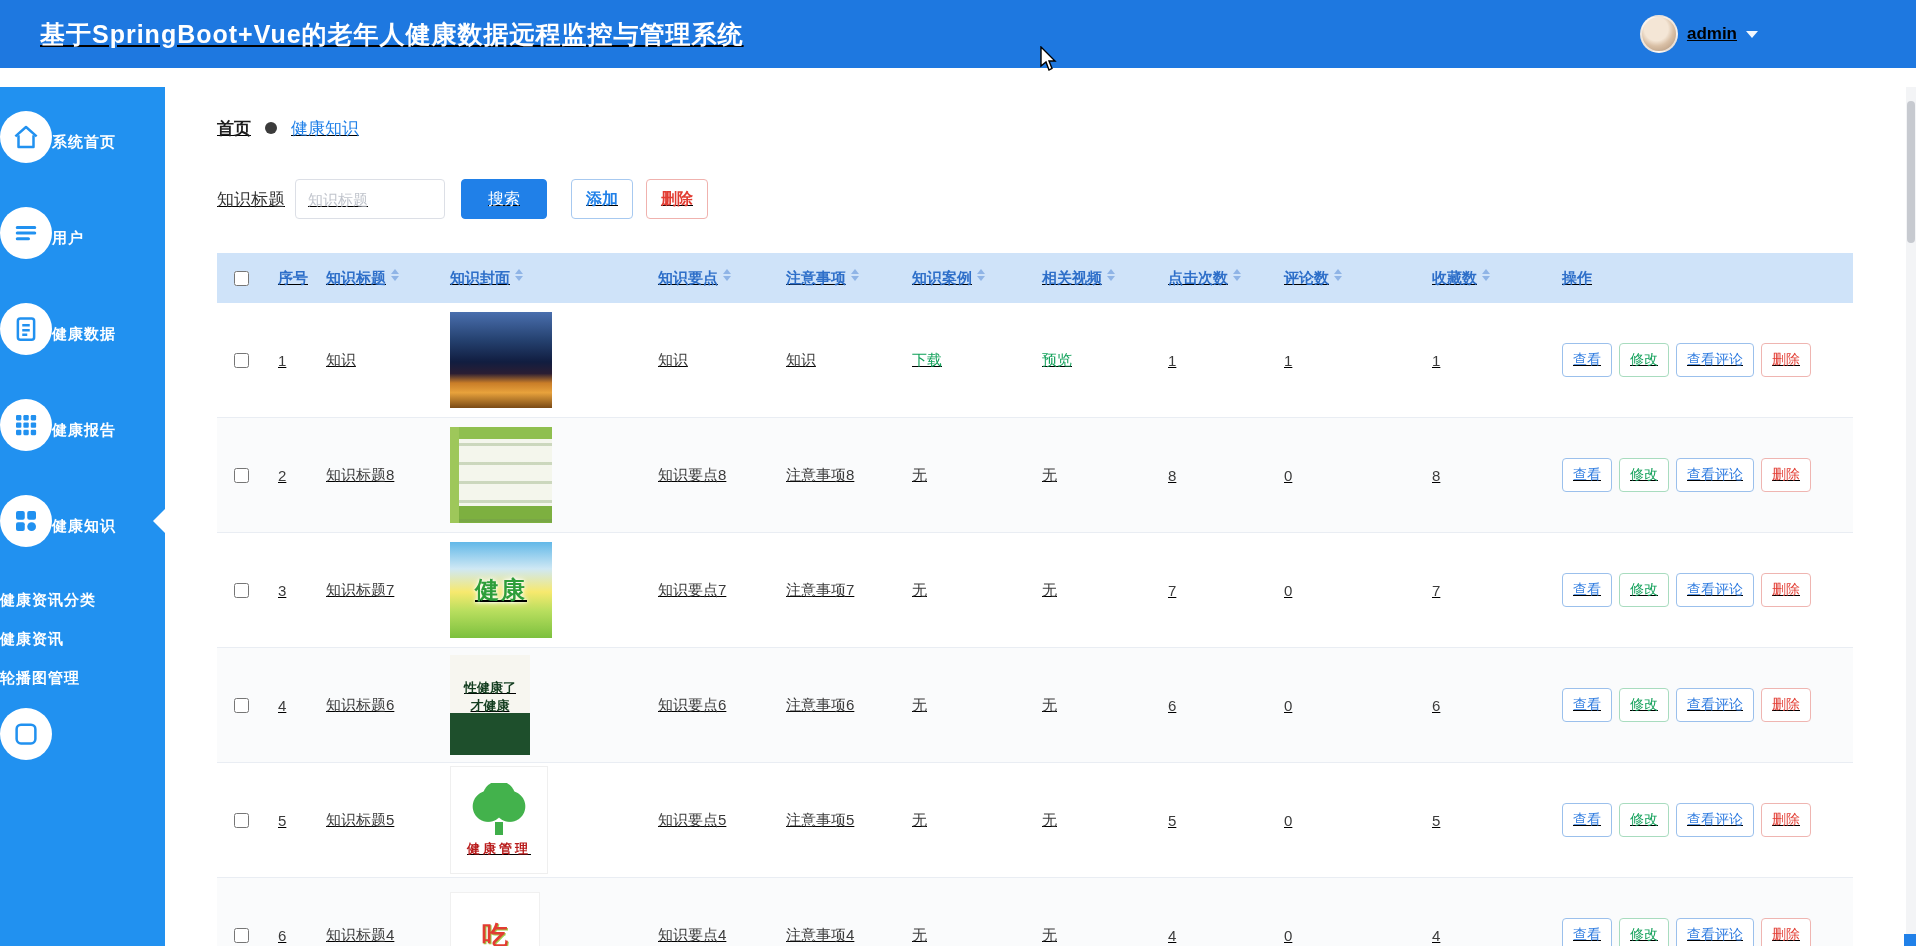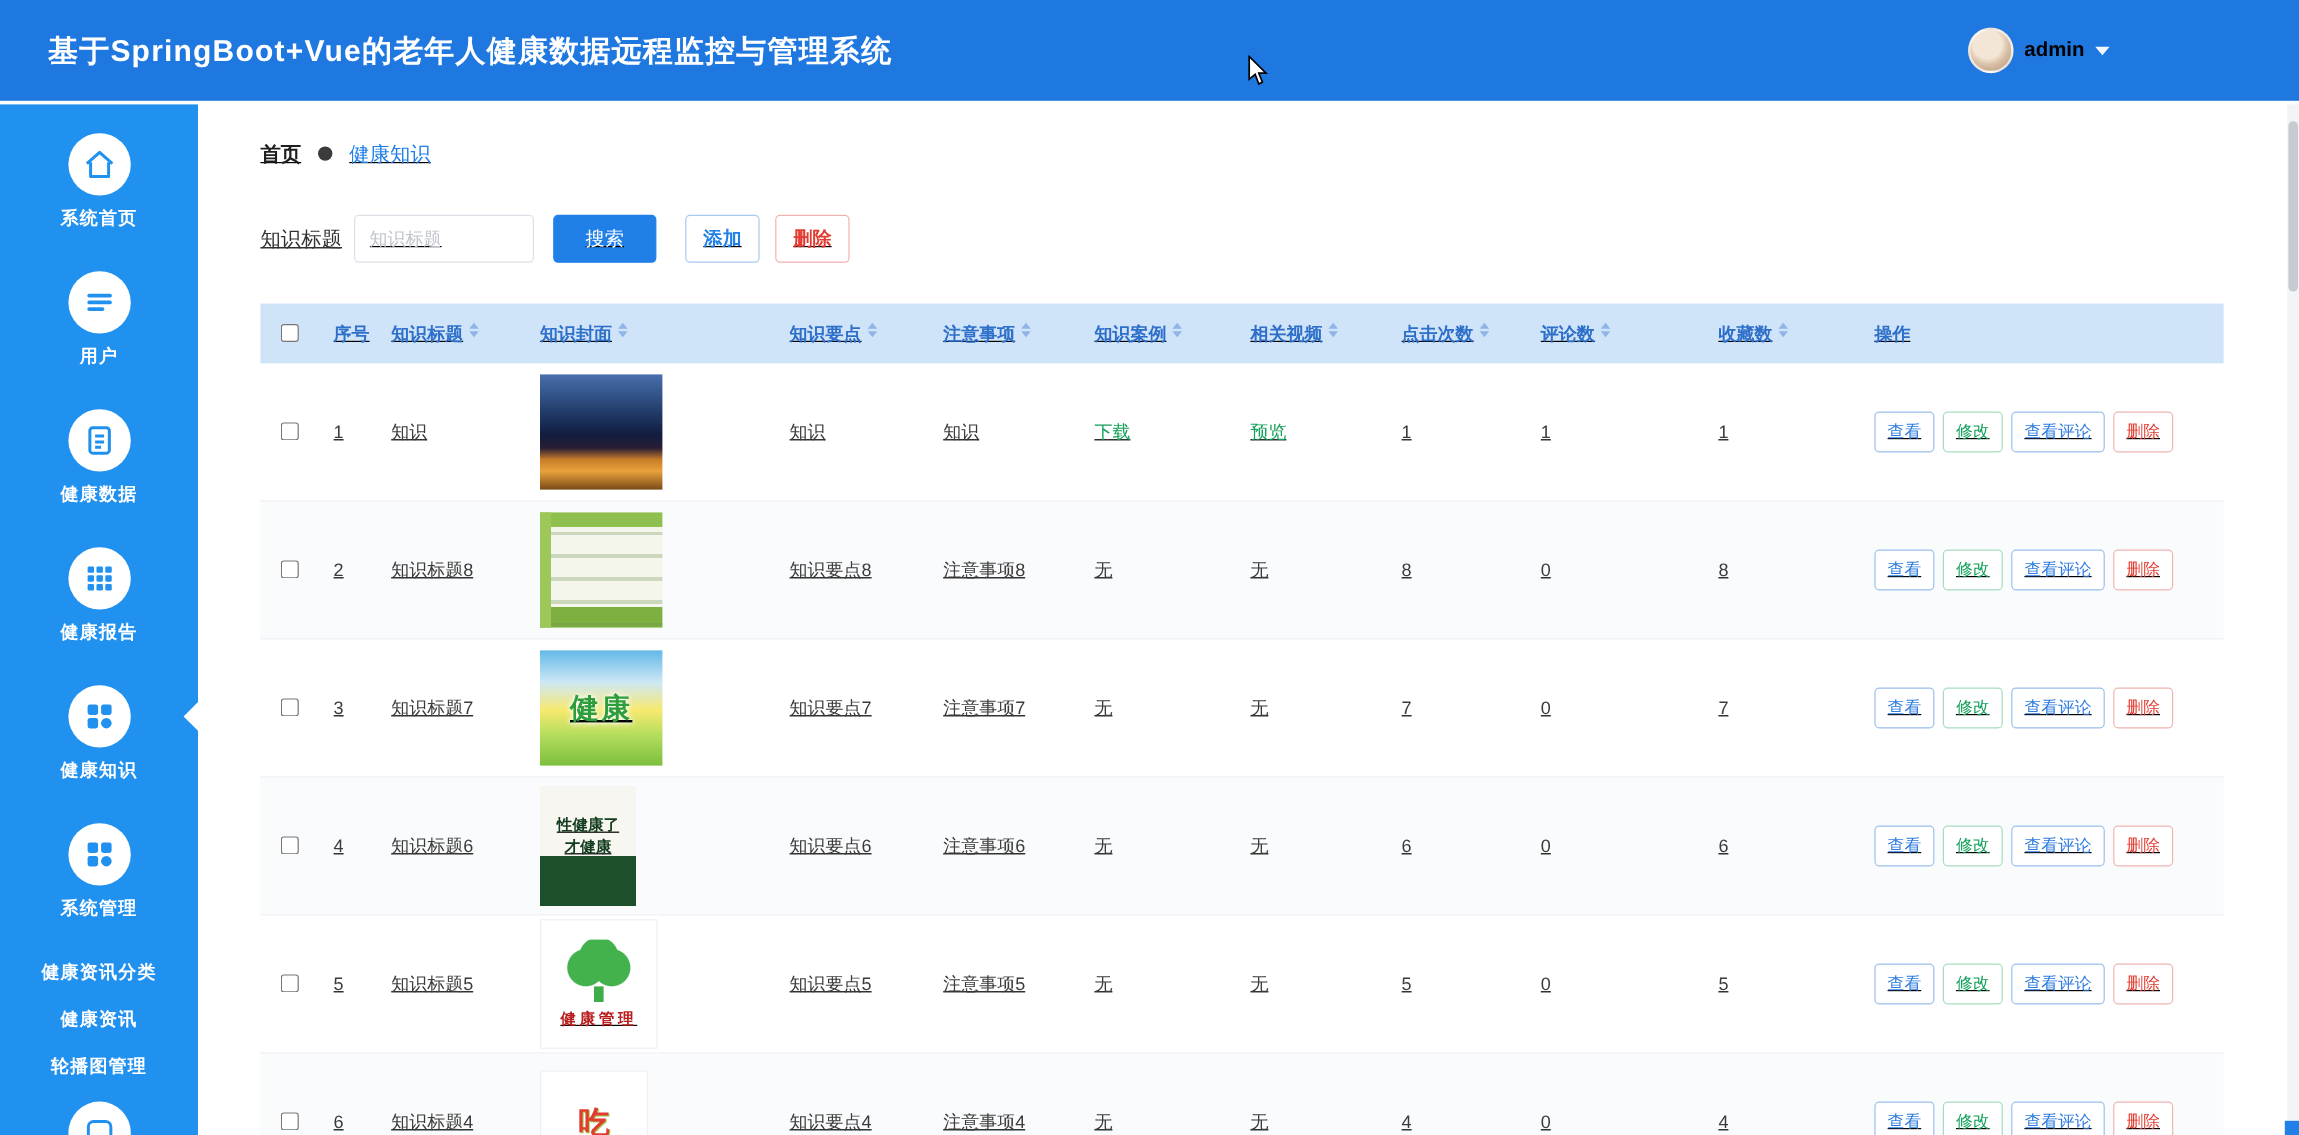--- a/index.html
+++ b/index.html
@@ -12,37 +12,37 @@
     --thead-text:#2e6fc9;
   }
   *{box-sizing:border-box}
   html,body{margin:0;padding:0}
   body{
     width:1916px;height:946px;overflow:hidden;position:relative;
     font-family:"Liberation Sans","DejaVu Sans",sans-serif;background:#fff;
   }
   
   .topbar{
-    position:absolute;left:0;top:0;width:1916px;height:84px;z-index:3;
+    position:absolute;left:0;top:0;width:1916px;height:68px;z-index:3;
     background:var(--header-blue);
-    display:flex;align-items:center;justify-content:space-between;padding:0 40px;
+    display:flex;align-items:center;justify-content:space-between;padding:0 40px;text-decoration:underline;
   }
   .app-title{color:#fff;font-size:25px;font-weight:bold;margin:0;letter-spacing:1px}
   .user-area{display:flex;align-items:center;gap:9px;margin-right:118px;cursor:pointer}
   .avatar{width:38px;height:38px;border-radius:50%;
     background:radial-gradient(circle at 42% 35%,#f4e6d6 0 40%,#d9c0a6 58%,#a98c72 100%);
     border:2px solid rgba(255,255,255,.65)}
   .username{color:#000000;font-size:17px;font-weight:bold}
   .caret-down{width:0;height:0;border-left:6px solid transparent;border-right:6px solid transparent;border-top:7px solid #fff;opacity:.95}
   
   .sidebar{
     position:absolute;left:0;top:87px;width:165px;height:859px;z-index:2;
     background:var(--sidebar-blue);padding-top:24px;overflow:hidden;
   }
-  .side-item{position:relative;display:flex;flex-direction:column;align-items:center;margin-bottom:34px;cursor:pointer}
+  .side-item{position:relative;display:flex;flex-direction:row;align-items:center;margin-bottom:34px;cursor:pointer}
   .side-item.text-only{margin-bottom:20px}
   .side-icon{width:52px;height:52px;background:#fff;border-radius:50%;display:flex;align-items:center;justify-content:center;margin-bottom:10px;color:var(--sidebar-blue)}
   .side-icon svg{width:30px;height:30px}
   .side-label{color:#fff;font-size:15px;font-weight:bold;letter-spacing:1px;white-space:nowrap}
   .side-item.active::after{
     content:"";position:absolute;right:0;top:14px;width:0;height:0;
     border-top:12px solid transparent;border-bottom:12px solid transparent;border-right:12px solid #fff;
   }
   
   .main{
@@ -178,31 +178,20 @@
             <svg viewBox="0 0 24 24" fill="currentColor">
               <rect x="4" y="4" width="7" height="7" rx="1.6"></rect>
               <rect x="13" y="4" width="7" height="7" rx="1.6"></rect>
               <rect x="4" y="13" width="7" height="7" rx="1.6"></rect>
               <rect x="13" y="13" width="7" height="7" rx="3.5"></rect>
             </svg>
           </span>
     <span class="side-label">健康知识</span>
   </div>
 
-  <div class="side-item">
-    <span class="side-icon">
-            <svg viewBox="0 0 24 24" fill="currentColor">
-              <rect x="4" y="4" width="7" height="7" rx="1.6"></rect>
-              <rect x="13" y="4" width="7" height="7" rx="1.6"></rect>
-              <rect x="4" y="13" width="7" height="7" rx="1.6"></rect>
-              <rect x="13" y="13" width="7" height="7" rx="3.5"></rect>
-            </svg>
-          </span>
-    <span class="side-label">系统管理</span>
-  </div>
 
   <div class="side-item text-only">
 
     <span class="side-label">健康资讯分类</span>
   </div>
 
   <div class="side-item text-only">
 
     <span class="side-label">健康资讯</span>
   </div>

